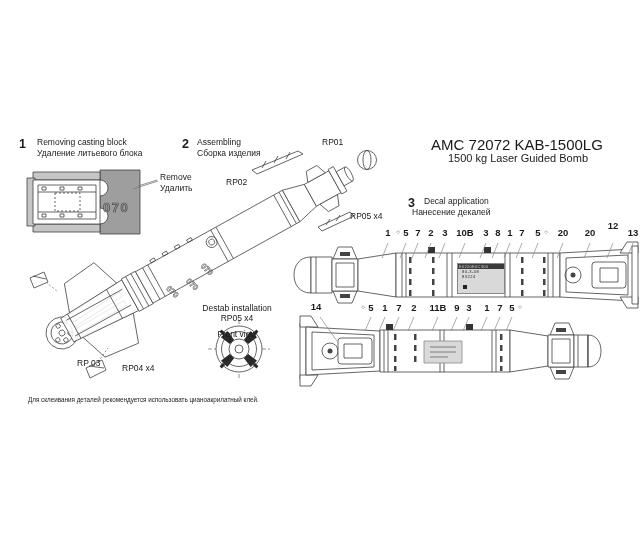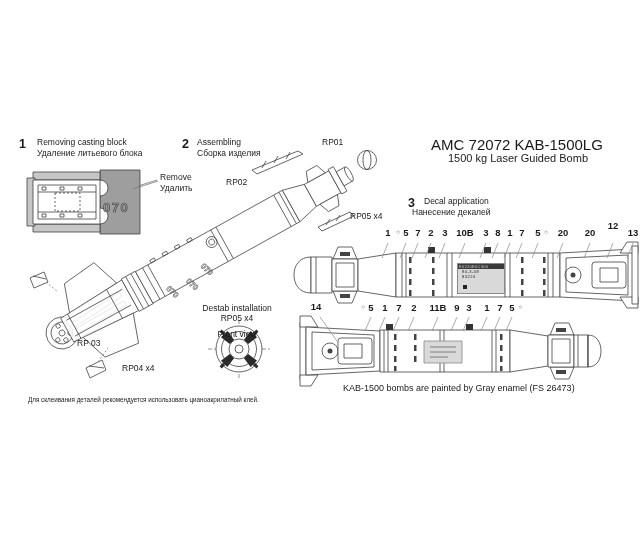--- a/index.html
+++ b/index.html
@@ -299,38 +299,37 @@
   <div class="t stepnum" style="left:408px;top:196px;">3</div>
   <div class="t b f8" style="left:424px;top:196px;">Decal application</div>
   <div class="t b f8" style="left:412px;top:207px;">Нанесение декалей</div>
 
   <div class="t b f8" style="left:160px;top:172px;">Remove</div>
   <div class="t b f8" style="left:160px;top:183px;">Удалить</div>
 
   <div class="t b f8" style="left:322px;top:137px;">RP01</div>
   <div class="t b f8" style="left:226px;top:177px;">RP02</div>
   <div class="t b f8" style="left:350px;top:211px;">RP05 x4</div>
-  <div class="t b f8" style="left:37px;top:338px;padding-left:40px;">RP 03</div>
+  <div class="t b f8" style="left:37px;top:358px;padding-left:40px;">RP 03</div>
   <div class="t b f8" style="left:122px;top:363px;">RP04 x4</div>
 
   <div class="t b f8 ctr" style="left:237px;top:285px;margin-top:44px;">Front view</div>
   <div class="t b f8 ctr" style="left:237px;top:303px;">Destab installation</div>
   <div class="t b f8 ctr" style="left:237px;top:313px;">RP05 x4</div>
 
   <div class="callout" style="left:316px;top:301px;">14</div>
 
   <div id="stencil">
     <div class="s1">Е0220Е0С300</div>
     <div class="s2">80-3-08</div>
     <div class="s3">83224</div>
     <div class="sq"></div>
   </div>
 
   <div class="t b f6" style="left:28px;top:396px;">Для склеивания деталей рекомендуется использовать цианоакрилатный клей.</div>
-  <div class="t b f9" style="left:343px;top:383px;">KAB-1500 bombs are painted by Gray enamel (FS 26473)</div>
 
 <span class="callout" style="left: 388px; top: 227px;">1</span>
     <span class="callout circ" style="left: 398px; top: 227px;">○</span>
     <span class="callout" style="left: 406px; top: 227px;">5</span>
     <span class="callout" style="left: 418px; top: 227px;">7</span>
     <span class="callout" style="left: 431px; top: 227px;">2</span>
     <span class="callout" style="left: 445px; top: 227px;">3</span>
     <span class="callout" style="left: 465px; top: 227px;">10B</span>
     <span class="callout" style="left: 486px; top: 227px;">3</span>
     <span class="callout" style="left: 498px; top: 227px;">8</span>

